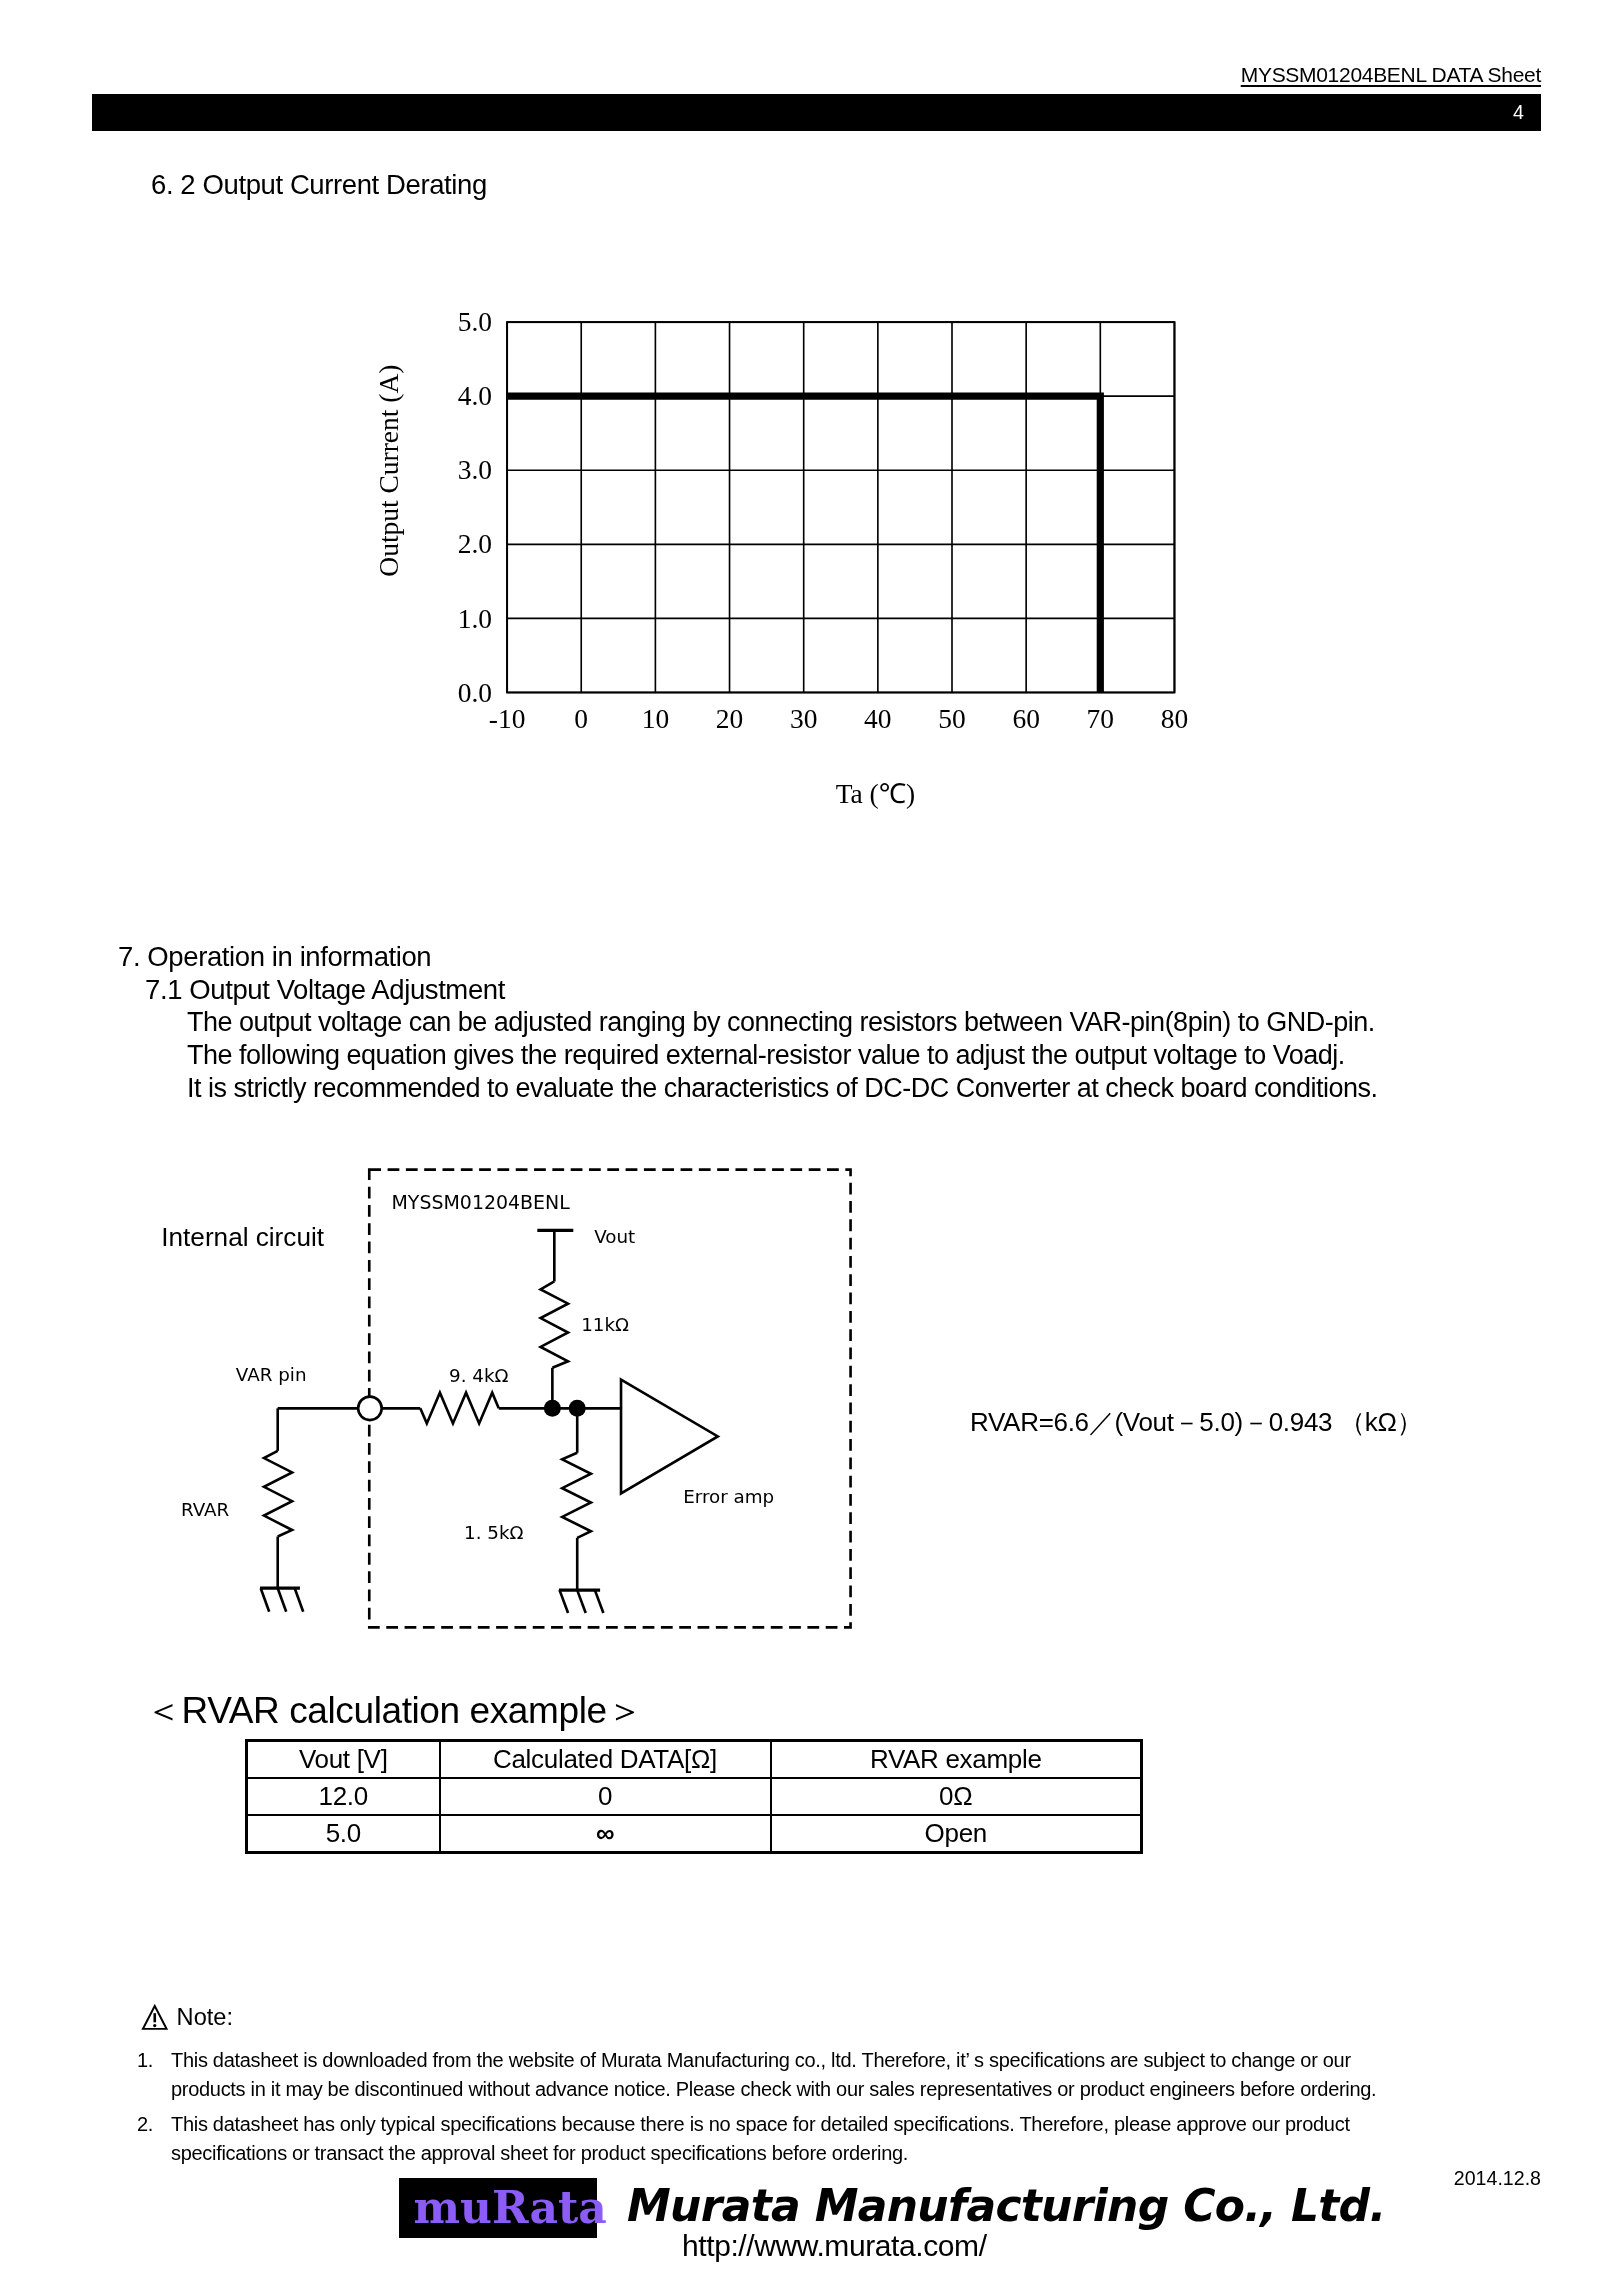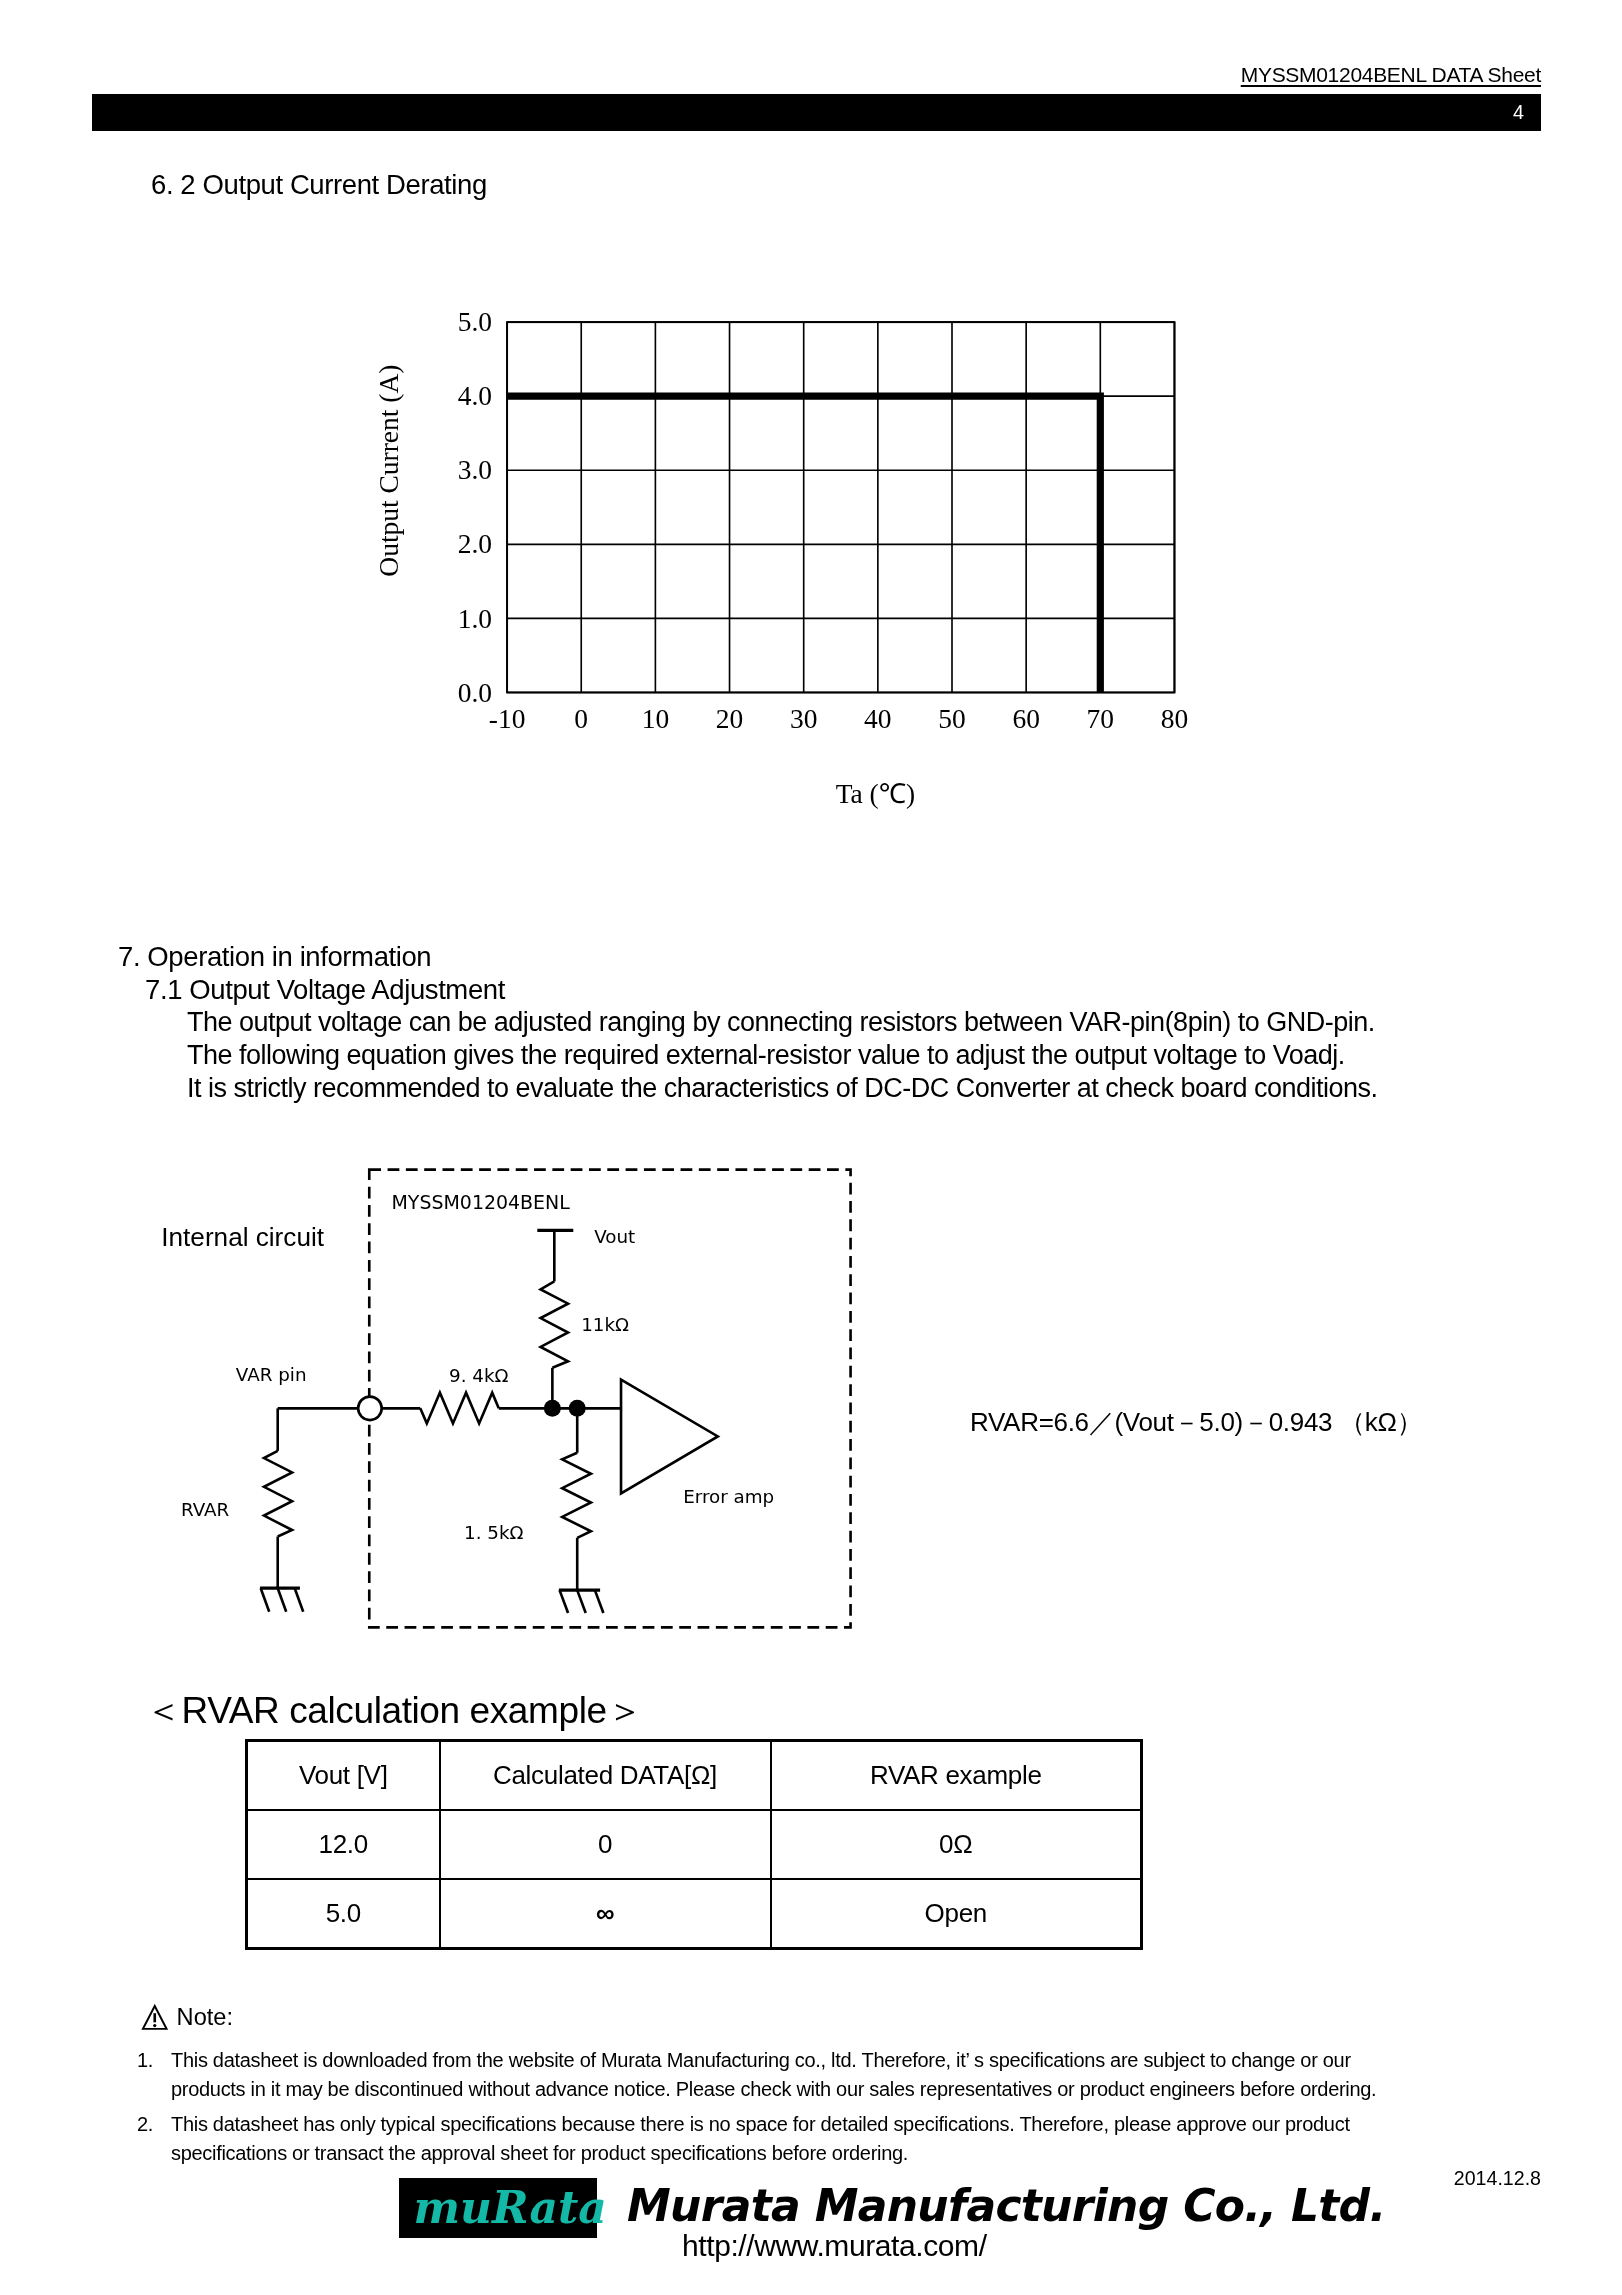--- a/index.html
+++ b/index.html
@@ -8,24 +8,24 @@
   #hdr-title { right: 81px; top: 63px; font-size: 21px; text-decoration: underline; text-underline-offset: 2.6px; letter-spacing: -0.3px; }
   #hdr-bar { left: 92px; top: 94px; width: 1449px; height: 37px; background: #000; }
   #hdr-page { right: 98px; top: 101px; font-size: 19.6px; color: #fff; }
   .h-sec { font-size: 27.5px; letter-spacing: -0.4px; }
   .body-txt { font-size: 27px; letter-spacing: -0.5px; }
   #chart-svg { position: absolute; left: 0; top: 0; width: 1622px; height: 851px; }
   #chart-svg text { font-family: "Liberation Serif", serif; }
   #circuit-svg { position: absolute; left: 0; top: 1152px; width: 1622px; height: 497px; }
   #circuit-svg text { font-family: "DejaVu Sans", sans-serif; }
   table.rvar { position: absolute; left: 245px; top: 1739px; width: 898px; border-collapse: collapse; border: 3.9px solid #000; font-size: 26px; }
-  table.rvar td, table.rvar th { border: 2.6px solid #000; border-left-width: 2px; border-right-width: 2px; height: 35px; text-align: center; font-weight: normal; padding: 16px; letter-spacing: -0.3px; }
+  table.rvar td, table.rvar th { border: 2.6px solid #000; border-left-width: 2px; border-right-width: 2px; height: 35px; text-align: center; font-weight: normal; padding: 0; letter-spacing: -0.3px; }
   .note-list { font-size: 20px; letter-spacing: -0.3px; line-height: 29px; }
   #logo-box { left: 397px; top: 2161px; width: 216px; height: 190px; background: #000; }
-  #logo-text { font-family: "DejaVu Serif", serif; font-style: italic; font-weight: bold; color: #14b8a6; font-size: 47px; }
+  #logo-text { font-family: "DejaVu Serif", serif; font-weight: bold; color: #8b5cf6; font-size: 47px; }
   #company-name { font-family: "DejaVu Sans", sans-serif; font-weight: bold; font-size: 44px; letter-spacing: -0.7px; }
 </style>
 </head>
 <body>
 
 <div id="hdr-title" class="abs">MYSSM01204BENL DATA Sheet</div>
 <div id="hdr-bar" class="abs"></div>
 <div id="hdr-page" class="abs">4</div>
 
 <div class="abs h-sec" style="left:151px; top:169px;">6. 2 Output Current Derating</div>

